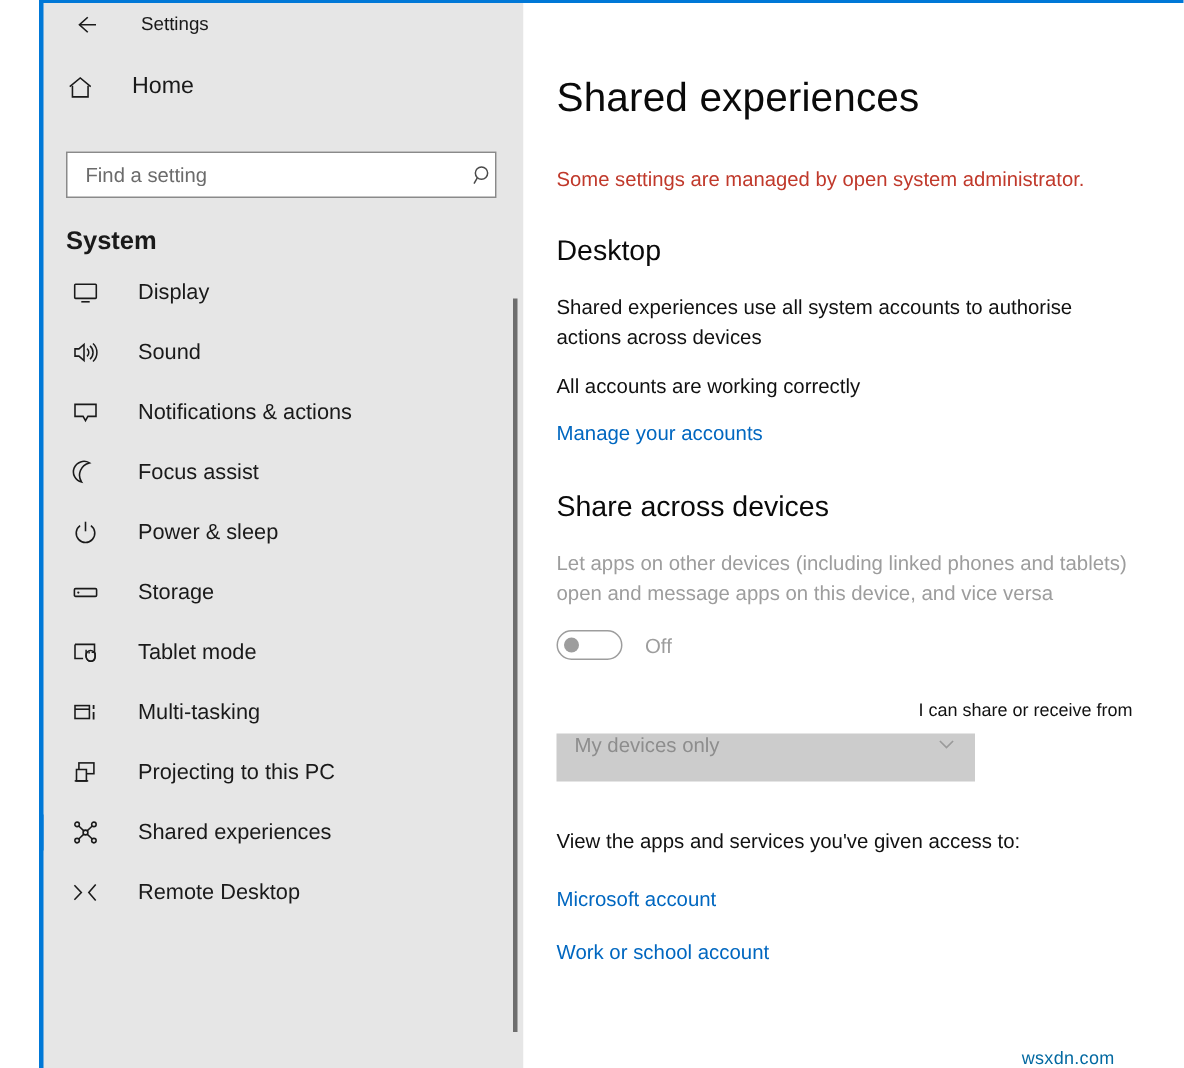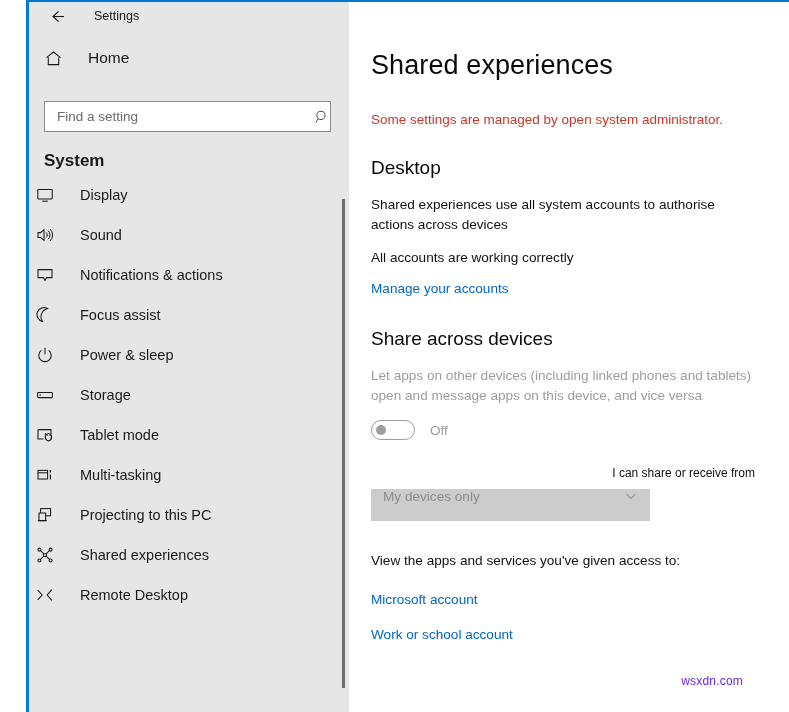--- a/index.html
+++ b/index.html
@@ -92,21 +92,21 @@
     font-weight: bold;
     color: #1a1a1a;
   }
 
   .nav-list { margin-top: 2px; }
   .nav-item {
     position: relative;
     height: 40px;
     display: flex;
     align-items: center;
-    padding-left: 10px;
+    padding-left: 22px;
   }
   .nav-item .sel-bar {
     position: absolute; left: 0; top: 8px;
     width: 3px; height: 24px;
     background: #0078d7;
     display: none;
   }
   .nav-item.selected .sel-bar { display: block; }
   .nav-item .nico {
     width: 22px; height: 20px;
@@ -215,23 +215,23 @@
   }
   .dropdown .dd-val {
     flex: 1;
     font-size: 13.6px;
     color: #8d8d8d;
   }
   .dropdown .dd-chev { color: #9a9a9a; display: flex; align-items: center; }
 
   .watermark {
     position: absolute;
-    right: 12px; bottom: 24px;
+    right: 12px; bottom: 0;
     font-size: 12px;
-    color: #6d28d9;
+    color: #0369a1;
     letter-spacing: 0.2px;
   }
 </style>
 </head>
 <body>
 
 <div id="app">
 
   <div class="win-border-left"></div>
   <div class="win-border-top"></div>

